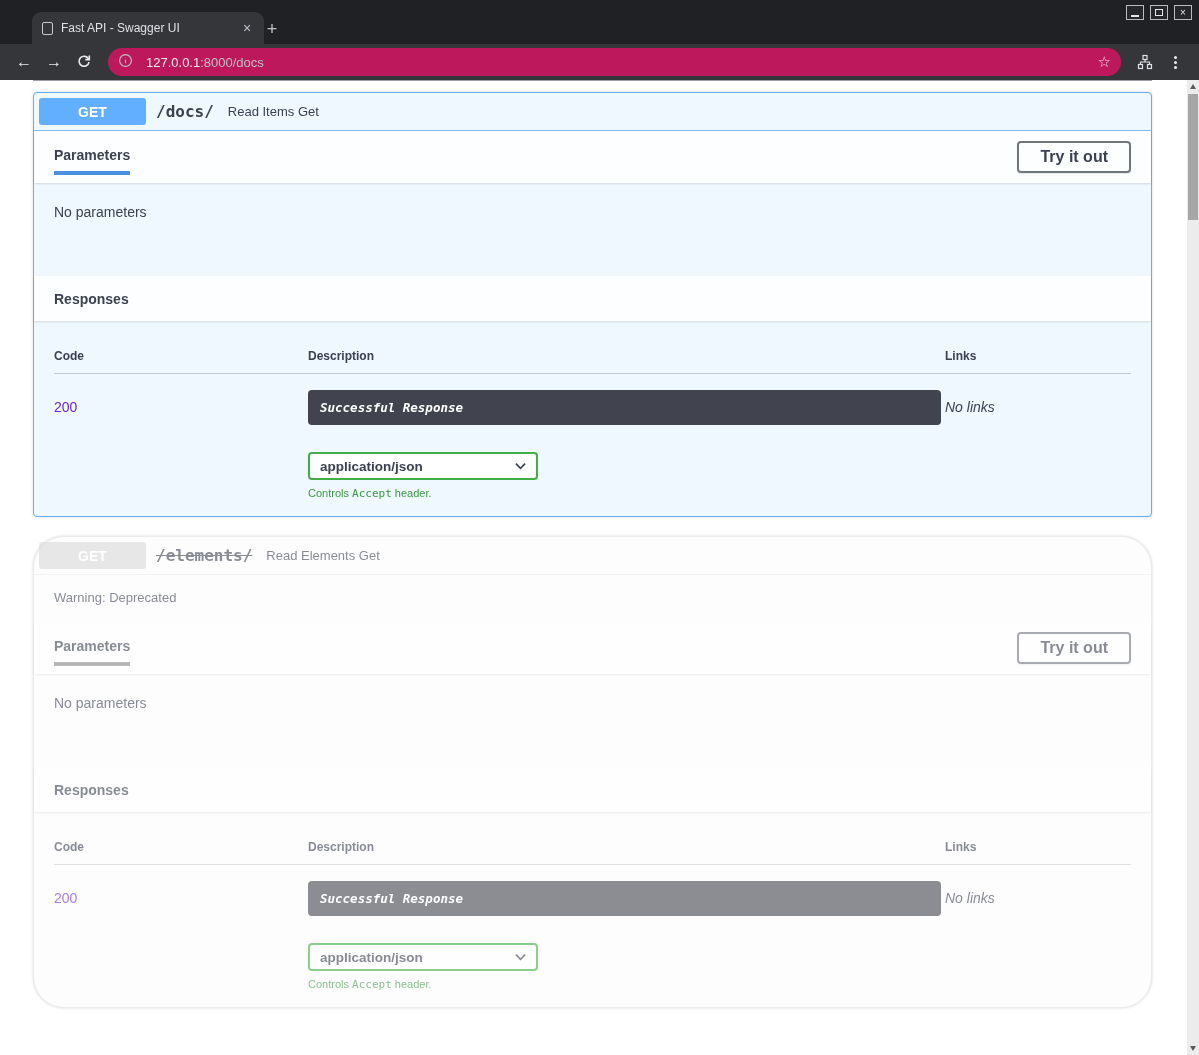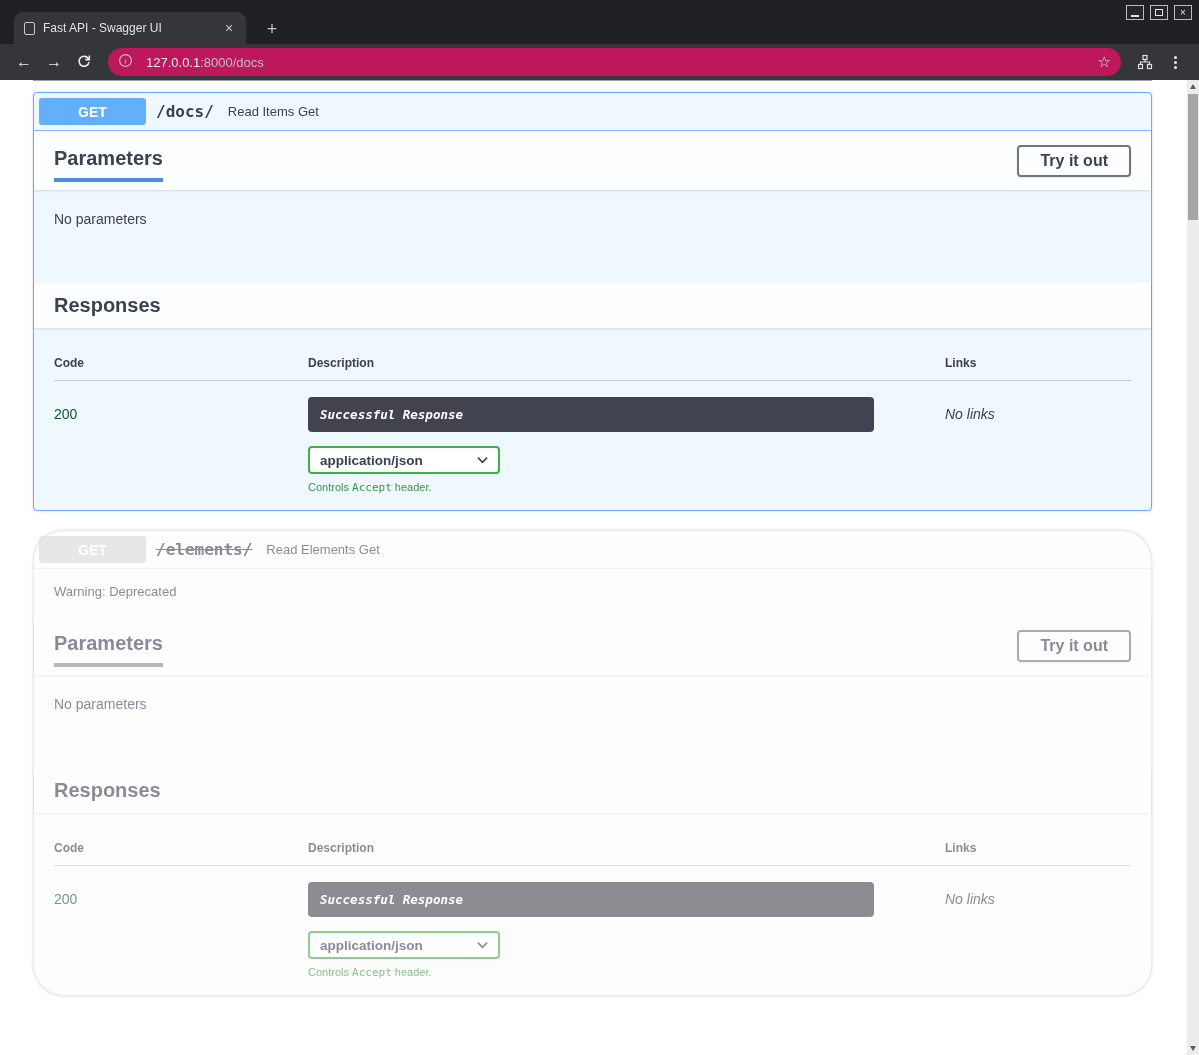--- a/index.html
+++ b/index.html
@@ -3,21 +3,21 @@
 <meta charset="utf-8">
 <style>
   * { margin:0; padding:0; box-sizing:border-box; }
   html,body { width:1199px; height:1055px; }
   body { font-family:"Liberation Sans", sans-serif; background:#fff; overflow:hidden; }
   .mono { font-family:"DejaVu Sans Mono", monospace; }
   .window { width:1199px; height:1055px; display:flex; flex-direction:column; }
 
   
   .titlebar { height:44px; background:#202124; position:relative; flex:none; }
-  .tab { position:absolute; left:14px; top:12px; width:232px; height:32px; background:#35363a;
+  .tab { position:absolute; left:32px; top:12px; width:232px; height:32px; background:#35363a;
          border-radius:9px 9px 0 0; display:flex; align-items:center; padding:0 8px 0 10px; gap:8px; }
   .page-icon { width:11px; height:13px; border:1px solid #c6c9ce; border-radius:2px; flex:none; }
   .tab-title { color:#dfe1e5; font-size:12px; flex:1; white-space:nowrap; overflow:hidden; }
   .tab-close { color:#c0c3c8; font-size:14px; width:18px; height:18px; line-height:18px; text-align:center; border-radius:50%; flex:none; }
   .newtab { position:absolute; left:260px; top:17px; color:#c0c3c8; font-size:18px; width:24px; height:24px;
             display:flex; align-items:center; justify-content:center; }
   .win-controls { position:absolute; right:7px; top:5px; display:flex; gap:6px; }
   .winbtn { width:18px; height:15px; border:1px solid #b9bcc0; background:#26272a; color:#e4e6e9;
             display:flex; align-items:center; justify-content:center; font-size:10px; line-height:10px; }
   .glyph-min { width:8px; height:2px; background:#e4e6e9; align-self:flex-end; margin:0 auto 2px auto; }
@@ -64,40 +64,40 @@
   .opblock-path { font-size:16px; font-weight:bold; color:#3b4151; }
   .deprecated .opblock-path { text-decoration:line-through; }
   .opblock-desc { font-size:13px; color:#3b4151; margin-left:4px; }
 
   .deprecated-warning { padding:15px 20px 17px; font-size:13px; color:#3b4151; }
 
   .opblock-section-header { display:flex; align-items:center; justify-content:space-between; padding:8px 20px;
                             background:rgba(255,255,255,.85); box-shadow:0 1px 2px rgba(0,0,0,.12); }
   .params-strip { min-height:51px; }
   .responses-strip { min-height:45px; }
-  .opblock-section-header h4 { font-size:20px; font-weight:bold; color:#3b4151; }
+  .opblock-section-header h4 { font-size:14px; font-weight:bold; color:#3b4151; }
   .param-tab { margin-top:8px; }
   .param-tab span { display:inline-block; padding-bottom:8px; border-bottom:4px solid #4990e2; }
   .deprecated .param-tab span { border-color:#8b8b8b; }
   .try-btn { border:2px solid #70767d; border-radius:4px; background:transparent; color:#3b4151; font-weight:bold;
              font-size:16px; padding:5px 21px; font-family:"Liberation Sans",sans-serif; box-shadow:0 1px 2px rgba(0,0,0,.1); }
 
   .params-body { padding:21px 20px; height:93px; font-size:14px; color:#3b4151; }
 
   .responses-body { padding:20px 20px 16px; }
   .thead { display:flex; font-size:12px; font-weight:bold; color:#3b4151; padding:8px 0 10px; border-bottom:1px solid rgba(59,65,81,.25); }
   .col-code { width:230px; flex:none; }
   .col-desc { width:661px; flex:none;padding-left:24px; }
   .col-links { flex:1; }
   .trow { display:flex; padding-top:16px; }
-  .code-val { font-size:14px; color:#14532d; padding-top:9px; }
+  .code-val { font-size:14px; color:#6d28d9; padding-top:9px; }
   .links-val { font-size:14px; font-style:italic; color:#3b4151; padding-top:9px; }
   .desc-block { background:#41444e; border-radius:4px; color:#fff; font-style:italic; font-weight:bold;
-                font-size:12.5px; padding:10px 12px; width:566px; }
-  .media-select { margin-top:14px; width:192px; height:28px; border:2px solid #41af46; border-radius:4px; background:#fff;
+                font-size:12.5px; padding:10px 12px; width:633px; }
+  .media-select { margin-top:27px; width:230px; height:28px; border:2px solid #41af46; border-radius:4px; background:#fff;
                   display:flex; align-items:center; justify-content:space-between; padding:0 10px;
                   font-weight:bold; font-size:13.5px; color:#3b4151; }
   .accept-note { margin-top:7px; font-size:11px; color:#3b9941; }
   .accept-note .mono { font-size:11px; }
 </style>
 </head>
 <body>
 
 <div class="window">
 

